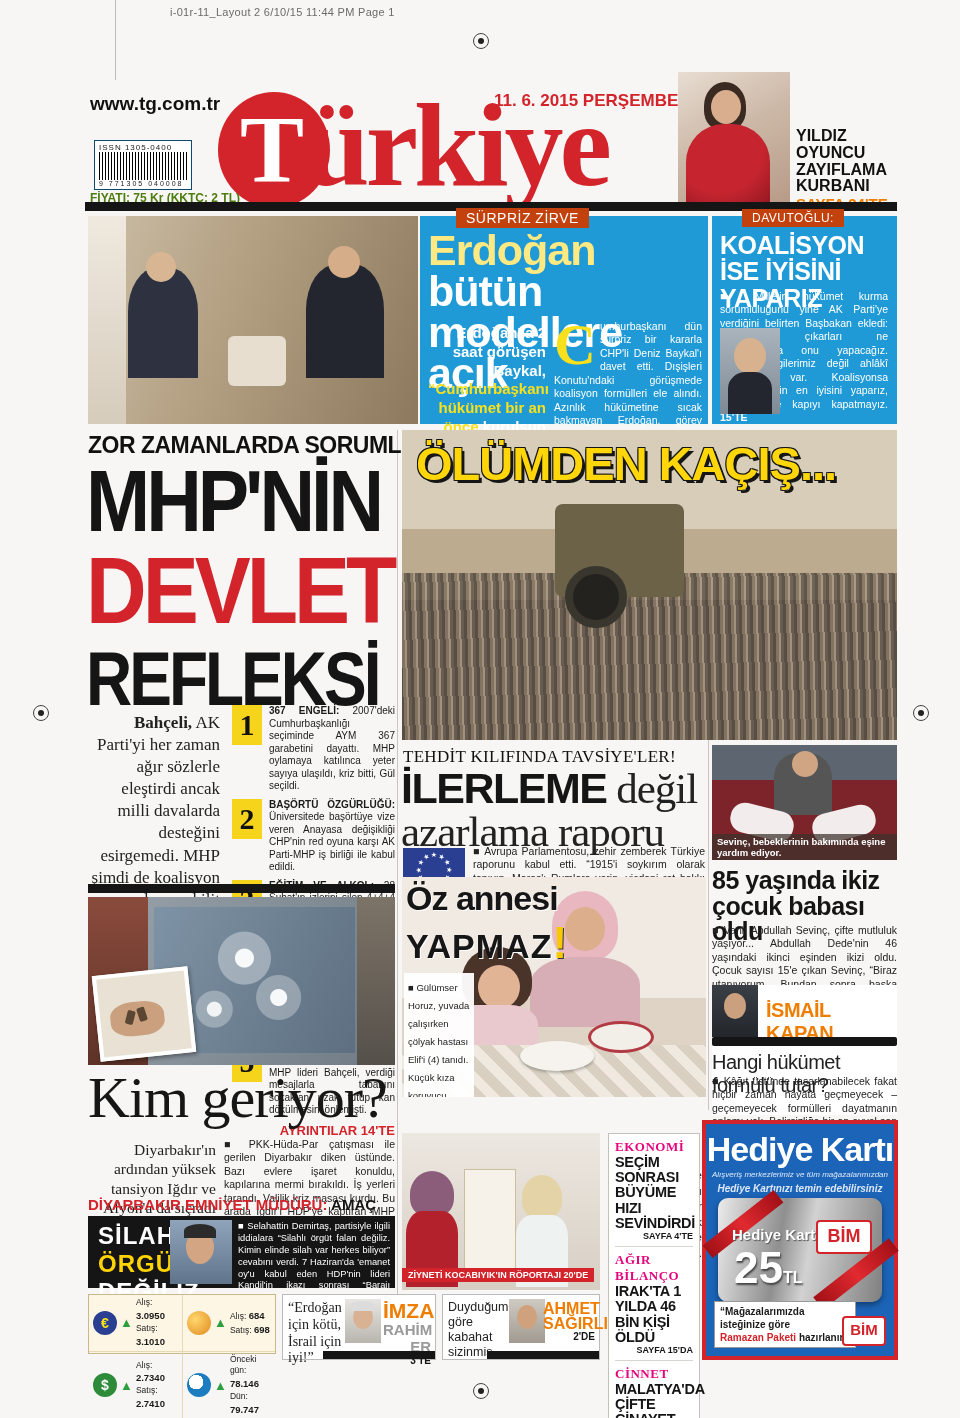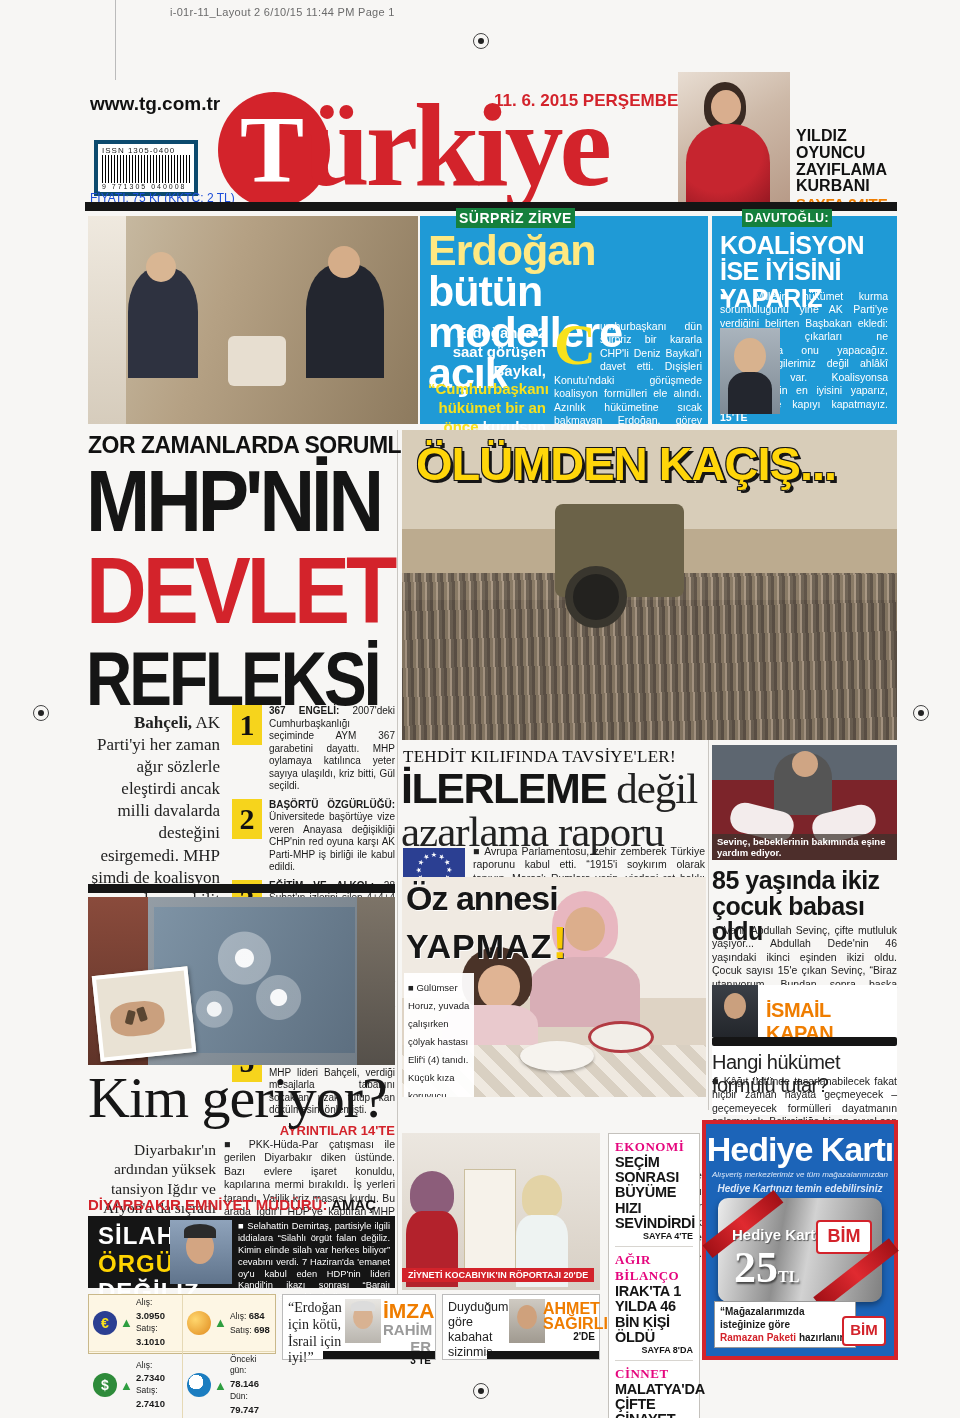--- a/index.html
+++ b/index.html
@@ -8,30 +8,30 @@
   .photo{position:absolute;overflow:hidden;}
   .rule{position:absolute;background:#c9c6c1;}
   .blackbar{position:absolute;background:#151515;}
   
   .slug{font-size:11px;color:#6b6b6b;letter-spacing:.3px;}
   .url{font-size:19px;font-weight:bold;color:#111;}
   .date{font-size:17px;font-weight:bold;color:#d3232b;}
   .logo-circle{position:absolute;left:0;top:0;width:112px;height:116px;background:#d3232b;border-radius:50%;}
   .logo-t{position:absolute;left:22px;top:2px;font-family:"Liberation Serif",serif;font-weight:bold;font-size:96px;color:#fff;}
   .logo-rest{position:absolute;left:86px;top:-14px;font-family:"Liberation Serif",serif;font-weight:bold;font-size:118px;color:#d3232b;letter-spacing:-4px;}
-  .issn-box{position:absolute;border:4px solid #0c4a6e;background:#fff;padding:2px 4px;}
+  .issn-box{position:absolute;border:1px solid #0c4a6e;background:#fff;padding:2px 4px;}
   .issn{font-size:8px;letter-spacing:1px;}
   .barcode{height:28px;background:repeating-linear-gradient(90deg,#000 0 1px,#fff 1px 3px,#000 3px 4px,#fff 4px 6px);}
   .bardigits{font-size:7px;letter-spacing:2px;}
-  .price{font-size:12px;font-weight:normal;color:#1d4ed8;}
+  .price{font-size:12px;font-weight:bold;color:#4d7c0f;}
   .promo-name{font-size:16px;font-weight:bold;line-height:1.05;color:#111;}
   .promo-page{font-size:15px;font-weight:bold;color:#ef7d00;}
   
   .bluebox{position:absolute;background:#1f9ad6;}
-  .tag{display:inline-block;background:#15803d;color:#fff;font-weight:bold;font-size:14px;padding:2px 3px;letter-spacing:.5px;}
+  .tag{display:inline-block;background:#c2410c;color:#fff;font-weight:normal;font-size:14px;padding:2px 10px;letter-spacing:.5px;}
   .mainhead{font-weight:bold;font-size:43px;line-height:.95;letter-spacing:-1px;color:#fff;}
   .yellowtext{color:#ffe982;}
   .deck{font-size:15px;font-weight:bold;color:#fff;text-align:right;line-height:1.25;}
   .deck .q{color:#f8e11c;}
   .bodytxt{font-size:10.5px;line-height:1.28;text-align:justify;}
   .white{color:#fff;}
   .dropcap{float:left;font-size:58px;line-height:.8;font-weight:bold;color:#f8e11c;margin:2px 4px 0 0;font-family:"Liberation Serif",serif;}
   .pageref{font-weight:bold;}
   .dav-head{font-size:25px;font-weight:bold;color:#fff;line-height:1.05;letter-spacing:-.5px;}
   
@@ -96,21 +96,21 @@
   .colname2{color:#9a9a9a;font-weight:bold;font-size:15px;}
   .colpage{font-weight:bold;font-size:10px;color:#151515;text-align:right;}
   
   .bim{position:absolute;background:#1c64b8;border:4px solid #d3232b;box-sizing:border-box;}
   .bim-title{color:#fff;font-weight:bold;font-size:34px;letter-spacing:-1px;text-align:center;}
   .bim-sub{color:#dce8f8;font-size:8px;font-style:italic;text-align:center;line-height:1.5;}
   .bim-sub b{font-size:10px;}
   .card{position:absolute;background:linear-gradient(100deg,#ececec,#8f8f8f 38%,#d2d2d2 55%,#7f7f7f);border-radius:10px;box-shadow:0 3px 6px rgba(0,0,0,.4);}
   .ribbon{position:absolute;background:linear-gradient(90deg,#a11016,#e02a30 50%,#a11016);}
   .card-label{color:#fff;font-weight:bold;font-size:15px;text-shadow:1px 1px 1px #555;}
-  .card-val{color:#fff;font-weight:bold;font-size:44px;line-height:1;text-shadow:1px 2px 2px #444;font-family:Liberation Serif, serif;}
+  .card-val{color:#fff;font-weight:bold;font-size:44px;line-height:1;text-shadow:1px 2px 2px #444;}
   .card-cur{font-size:16px;}
   .bimlogo{background:#fff;border:2px solid #d3232b;border-radius:4px;color:#d3232b;font-weight:bold;text-align:center;}
   .bim-foot{position:absolute;background:#fff;border:1px solid #999;font-weight:bold;font-size:10px;line-height:1.3;padding:3px 5px;}
   .bim-foot .rz{color:#d3232b;}
   .regmark{position:absolute;width:14px;height:14px;border:1px solid #444;border-radius:50%;}
   .regmark::after{content:"";position:absolute;left:50%;top:50%;width:6px;height:6px;margin:-3px 0 0 -3px;background:#222;border-radius:50%;}
 </style>
 </head>
 <body>
 
@@ -355,21 +355,21 @@
 <div class="abs ther-body" style="left:606px;top:1168px;width:96px;color:#222;">Bakırköy'de şizofreni hastaları resim, dikiş, spor ve müzik atölyeleriyle rehabilite ediliyor.</div>
 
 <div class="abs" style="left:608px;top:1133px;width:92px;">
   <div style="border:1px solid #c4c1bc;background:#fff;padding:5px 6px;">
     <div class="brief-tag">EKONOMİ</div>
     <div class="brief-title">SEÇİM SONRASI BÜYÜME HIZI SEVİNDİRDİ</div>
     <div class="brief-page">SAYFA 4'TE</div>
     <div style="height:1px;background:#d8d5d0;margin:5px 0;"></div>
     <div class="brief-tag">AĞIR BİLANÇO</div>
     <div class="brief-title">IRAK'TA 1 YILDA 46 BİN KİŞİ ÖLDÜ</div>
-    <div class="brief-page">SAYFA 8'DA</div>
+    <div class="brief-page">SAYFA 15'DA</div>
     <div style="height:1px;background:#d8d5d0;margin:5px 0;"></div>
     <div class="brief-tag">CİNNET</div>
     <div class="brief-title">MALATYA'DA ÇİFTE CİNAYET</div>
 
   </div>
 </div>
 
 <div class="colbox" style="left:282px;top:1294px;width:152px;height:64px;">
   <div class="abs colquote" style="left:5px;top:5px;width:58px;">“Erdoğan için kötü, İsrail için iyi!”</div>
   <div class="photo" style="left:62px;top:4px;width:36px;height:44px;background:linear-gradient(#e8e6e2,#b9b5ae);">

